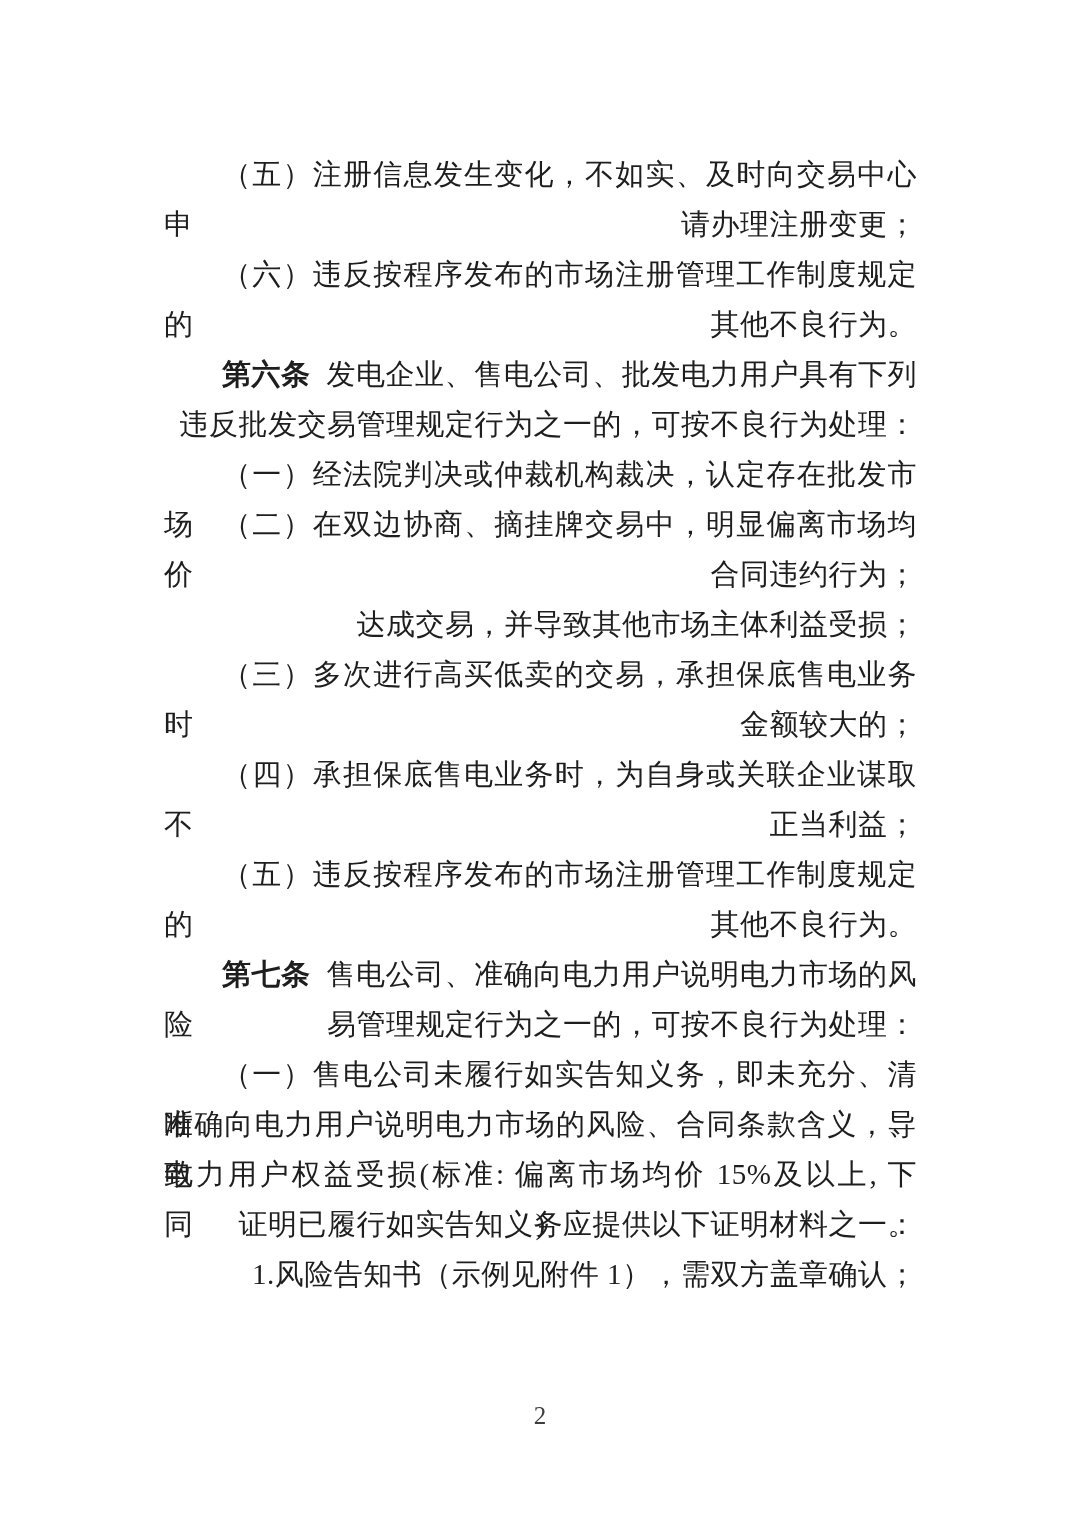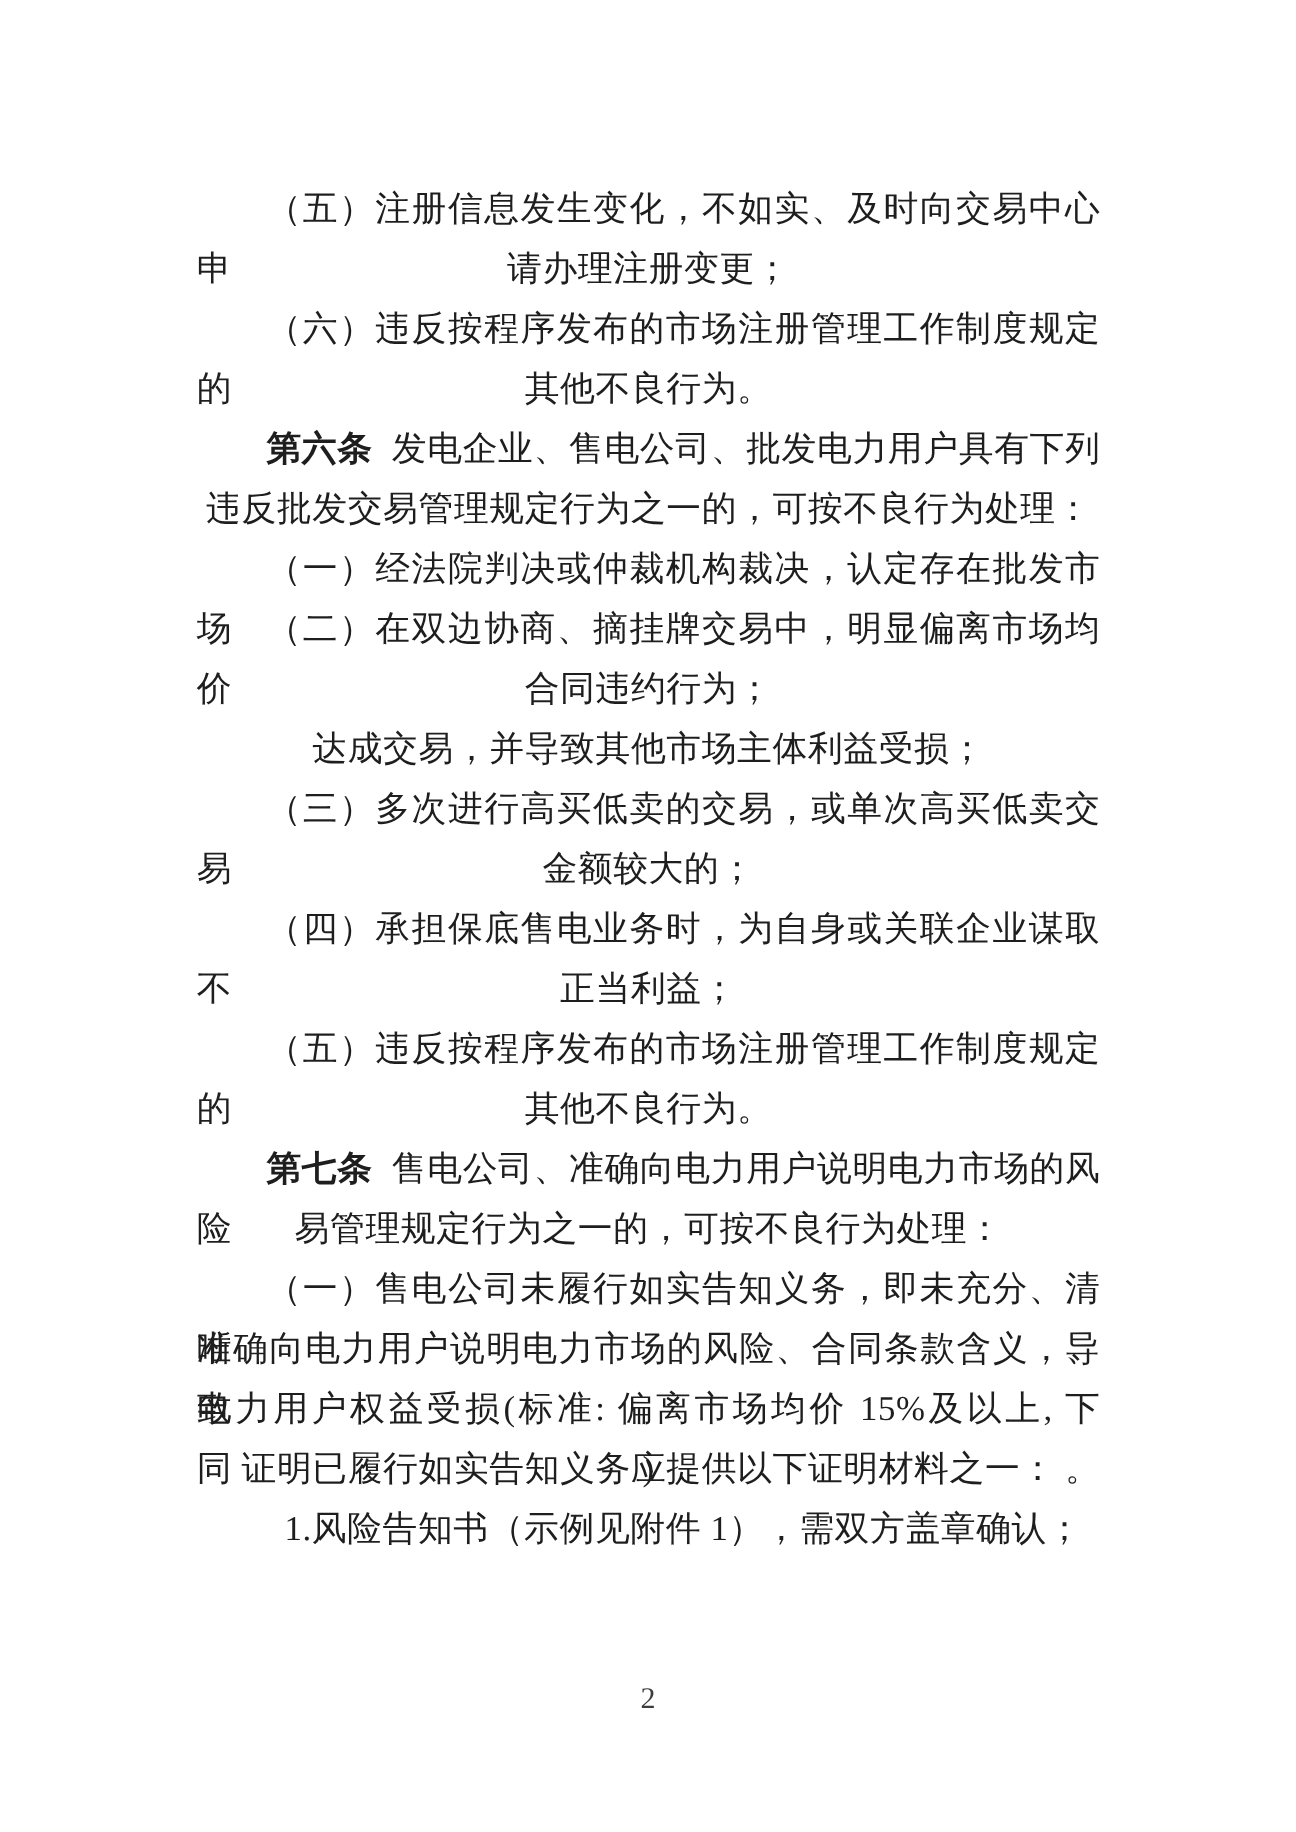--- a/index.html
+++ b/index.html
@@ -20,21 +20,21 @@
     left: 164px;
     top: 149px;
     width: 753px;
   }
   .line {
     height: 50px;
     line-height: 50px;
     font-size: 29px;
     color: #1e1e1e;
     white-space: nowrap;
-    text-align: center;
+    text-align: right;
     letter-spacing: 0.5px;
   }
   .line.fill {
     white-space: normal;
     text-align: justify;
     text-align-last: justify;
     -moz-text-align-last: justify;
   }
   .line.indent {
     text-indent: 58px;
@@ -63,21 +63,21 @@
       <div class="line indent fill">（五）注册信息发生变化，不如实、及时向交易中心申</div>
       <div class="line">请办理注册变更；</div>
       <div class="line indent fill">（六）违反按程序发布的市场注册管理工作制度规定的</div>
       <div class="line">其他不良行为。</div>
       <div class="line indent fill"><span class="article-num">第六条</span><span>发电企业、售电公司、批发电力用户具有下列</span></div>
       <div class="line">违反批发交易管理规定行为之一的，可按不良行为处理：</div>
       <div class="line indent fill">（一）经法院判决或仲裁机构裁决，认定存在批发市场</div>
       <div class="line indent fill">（二）在双边协商、摘挂牌交易中，明显偏离市场均价</div>
       <div class="line">合同违约行为；</div>
       <div class="line">达成交易，并导致其他市场主体利益受损；</div>
-      <div class="line indent fill">（三）多次进行高买低卖的交易，或单次高买低卖交易</div>
+      <div class="line indent fill">（三）多次进行高买低卖的交易，承担保底售电业务时</div>
       <div class="line">金额较大的；</div>
       <div class="line indent fill">（四）承担保底售电业务时，为自身或关联企业谋取不</div>
       <div class="line">正当利益；</div>
       <div class="line indent fill">（五）违反按程序发布的市场注册管理工作制度规定的</div>
       <div class="line">其他不良行为。</div>
       <div class="line indent fill"><span class="article-num">第七条</span><span>售电公司、准确向电力用户说明电力市场的风险</span></div>
       <div class="line">易管理规定行为之一的，可按不良行为处理：</div>
       <div class="line indent fill">（一）售电公司未履行如实告知义务，即未充分、清晰、</div>
       <div class="line fill">准确向电力用户说明电力市场的风险、合同条款含义，导致</div>
       <div class="line fill">电力用户权益受损(标准: 偏离市场均价 15%及以上, 下同)。</div>

